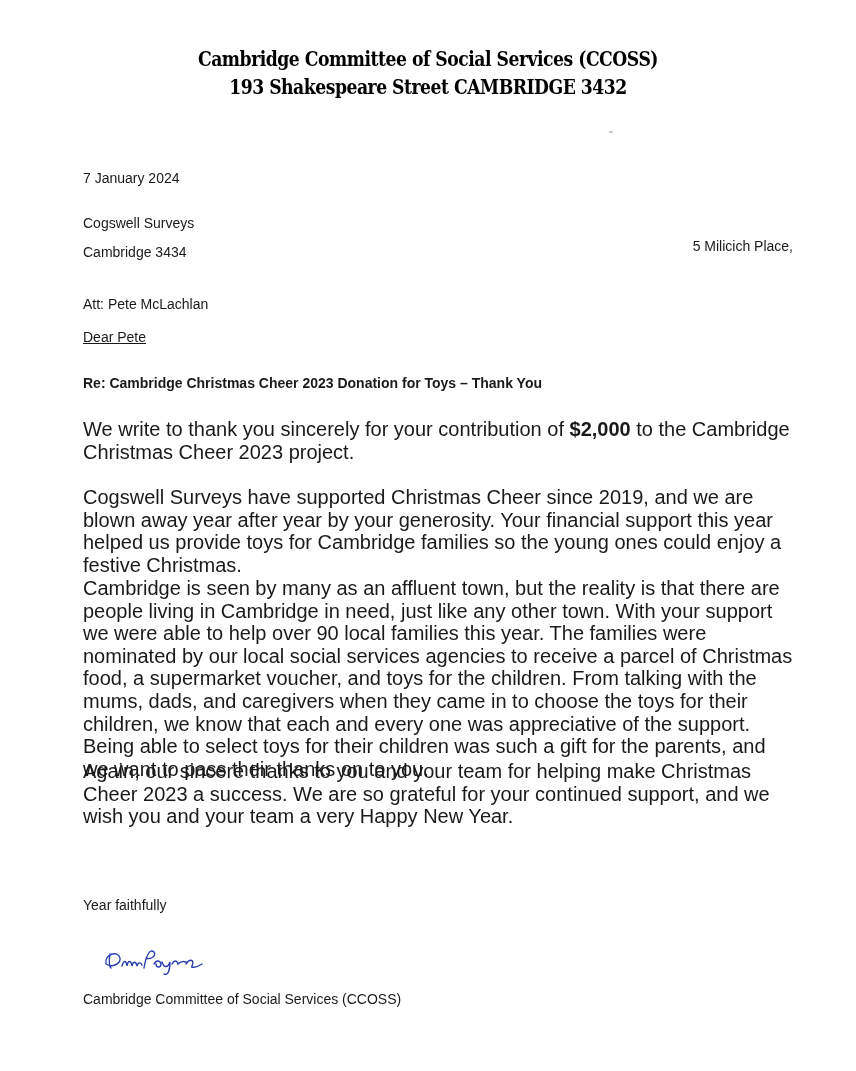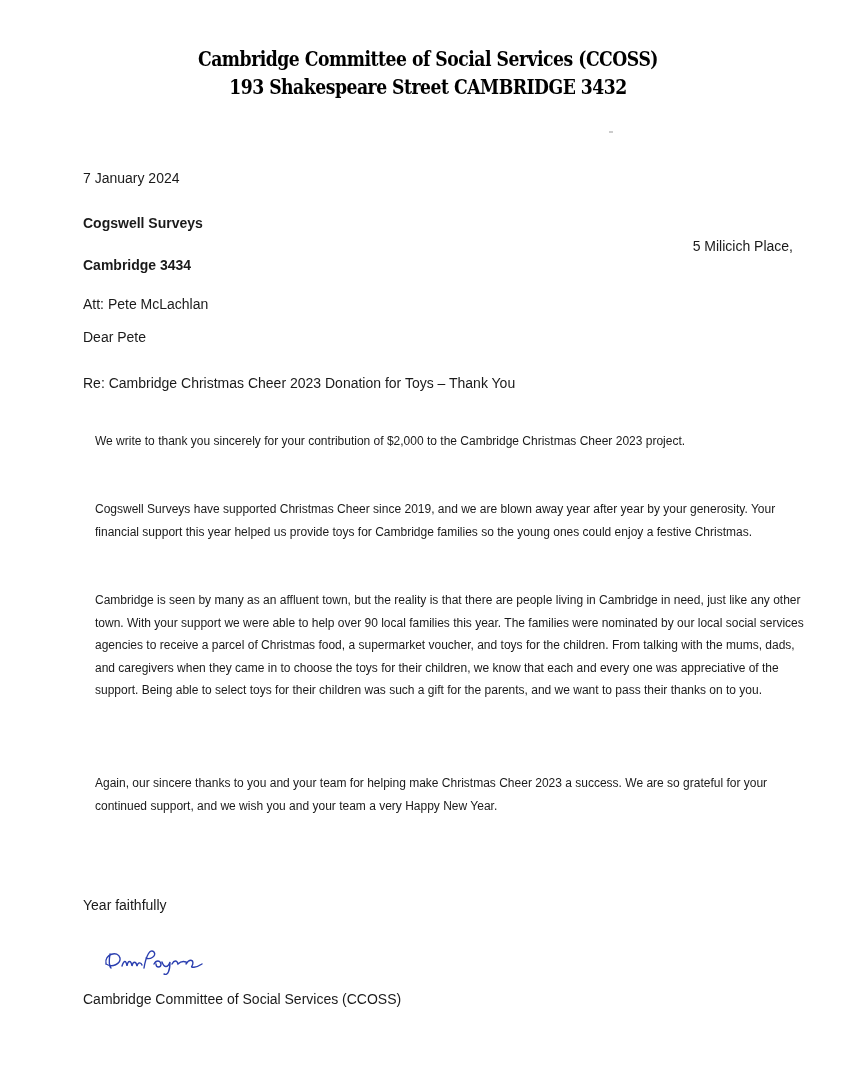--- a/index.html
+++ b/index.html
@@ -4,40 +4,40 @@
 <style>
   html, body { margin:0; padding:0; background:#ffffff; }
   body { width:856px; height:1071px; position:relative; overflow:hidden;
          font-family:"Liberation Sans", sans-serif; color:#1a1a1a; }
   .header { position:absolute; left:0; width:856px; text-align:center;
             font-family:"DejaVu Serif", serif; font-weight:bold; color:#000;
             letter-spacing:-0.6px; transform:scaleX(0.82); transform-origin:center; }
   .h1 { top:46px; font-size:21px; }
   .h2 { top:74px; font-size:21px; }
   .txt { position:absolute; left:83px; font-size:14px; line-height:22.6px; width:710px; }
-  .para { position:absolute; left:83px; font-size:12px; line-height:22.6px; width:712px; margin:12px; }
-  .bold { font-weight:normal; }
+  .para { position:absolute; left:83px; font-size:20px; line-height:22.6px; width:712px; margin:0; }
+  .bold { font-weight:bold; }
   .sig { position:absolute; left:100px; top:940px; width:130px; height:36px; }
   .dot { position:absolute; left:609px; top:131px; width:4px; height:2px; background:#ccc; }
 </style>
 </head>
 <body>
 
 <div class="header h1">Cambridge Committee of Social Services (CCOSS)</div>
 <div class="header h2">193 Shakespeare Street CAMBRIDGE 3432</div>
 <div class="dot"></div>
 
 <div class="txt" style="top:167px;">7 January 2024</div>
 
-<div class="txt" style="top:212px;font-weight:bold;">Cogswell Surveys</div>
+<div class="txt" style="top:212px;">Cogswell Surveys</div>
 <div class="txt" style="top:235px;text-align:right;">5 Milicich Place,</div>
-<div class="txt" style="top:254px;font-weight:bold;">Cambridge 3434</div>
+<div class="txt" style="top:241px;">Cambridge 3434</div>
 <div class="txt" style="top:293px;">Att: Pete McLachlan</div>
 
-<div class="txt" style="top:326px;">Dear Pete</div>
+<div class="txt" style="top:326px;text-decoration:underline;">Dear Pete</div>
 
 <div class="txt bold" style="top:372px;">Re: Cambridge Christmas Cheer 2023 Donation for Toys – Thank You</div>
 
 <p class="para" style="top:418px;"><span>We write to thank you sincerely for your contribution of </span><span class="bold">$2,000</span><span> to the Cambridge Christmas Cheer 2023 project.</span></p>
 
 <p class="para" style="top:486px;">Cogswell Surveys have supported Christmas Cheer since 2019, and we are blown away year after year by your generosity. Your financial support this year helped us provide toys for Cambridge families so the young ones could enjoy a festive Christmas.</p>
 
 <p class="para" style="top:577px;">Cambridge is seen by many as an affluent town, but the reality is that there are people living in Cambridge in need, just like any other town. With your support we were able to help over 90 local families this year. The families were nominated by our local social services agencies to receive a parcel of Christmas food, a supermarket voucher, and toys for the children. From talking with the mums, dads, and caregivers when they came in to choose the toys for their children, we know that each and every one was appreciative of the support. Being able to select toys for their children was such a gift for the parents, and we want to pass their thanks on to you.</p>
 
 <p class="para" style="top:760px;">Again, our sincere thanks to you and your team for helping make Christmas Cheer 2023 a success. We are so grateful for your continued support, and we wish you and your team a very Happy New Year.</p>

